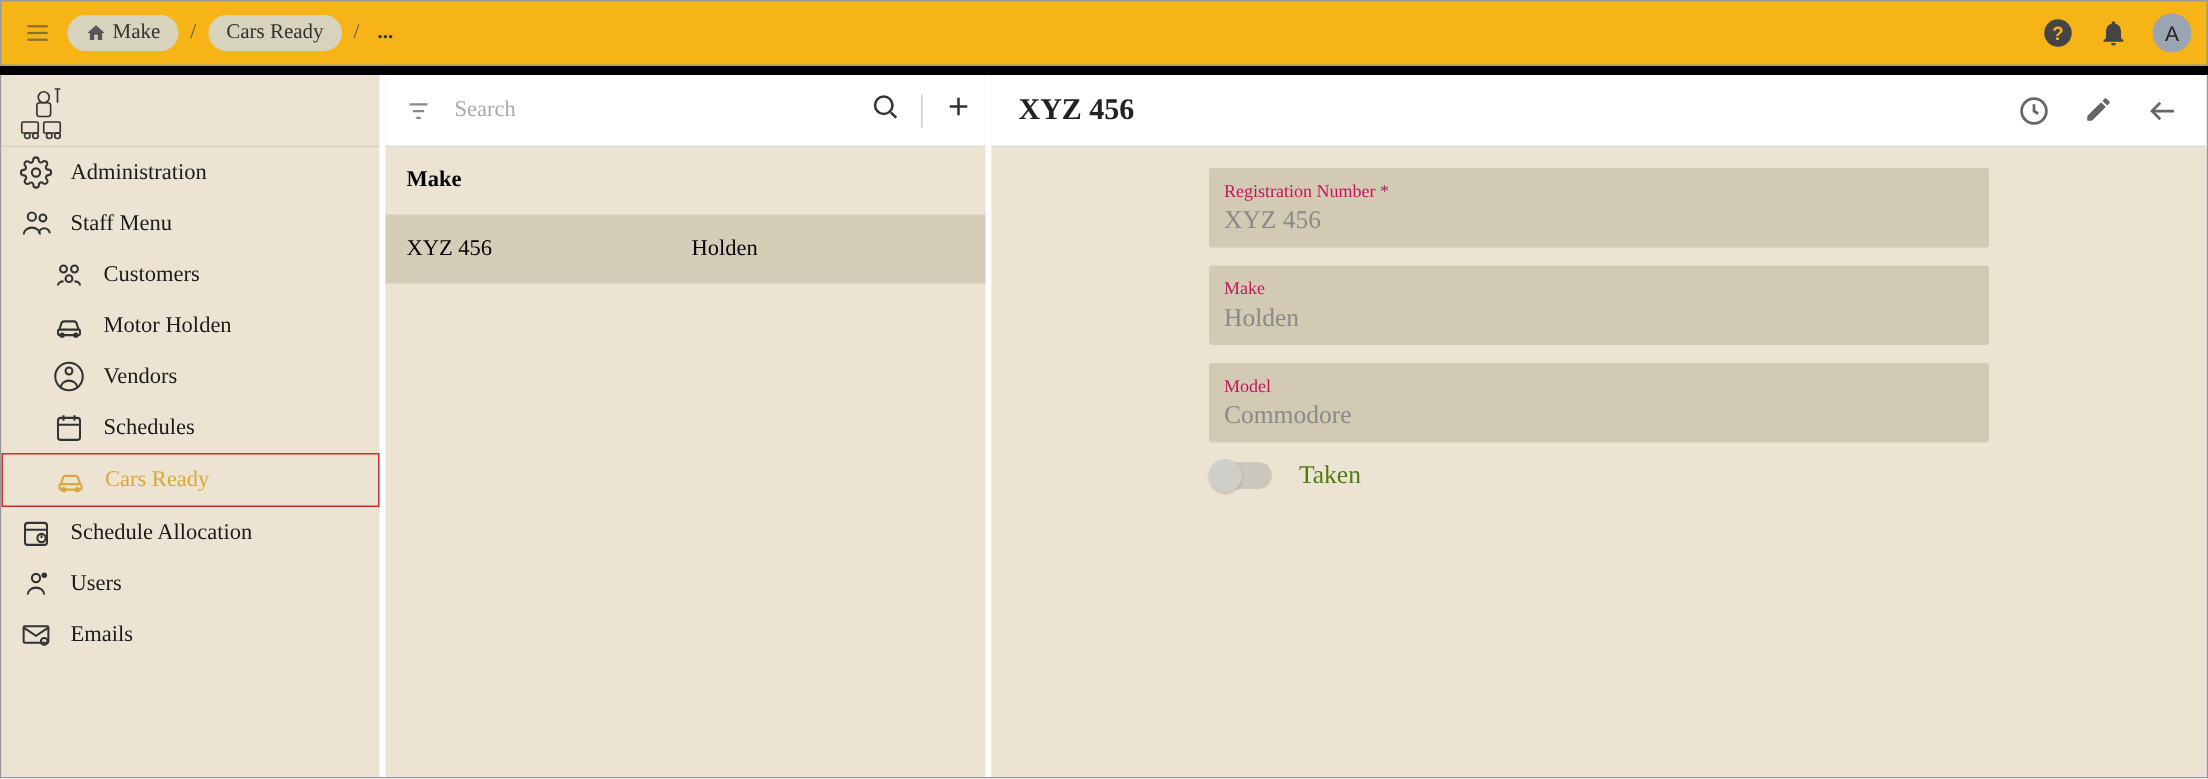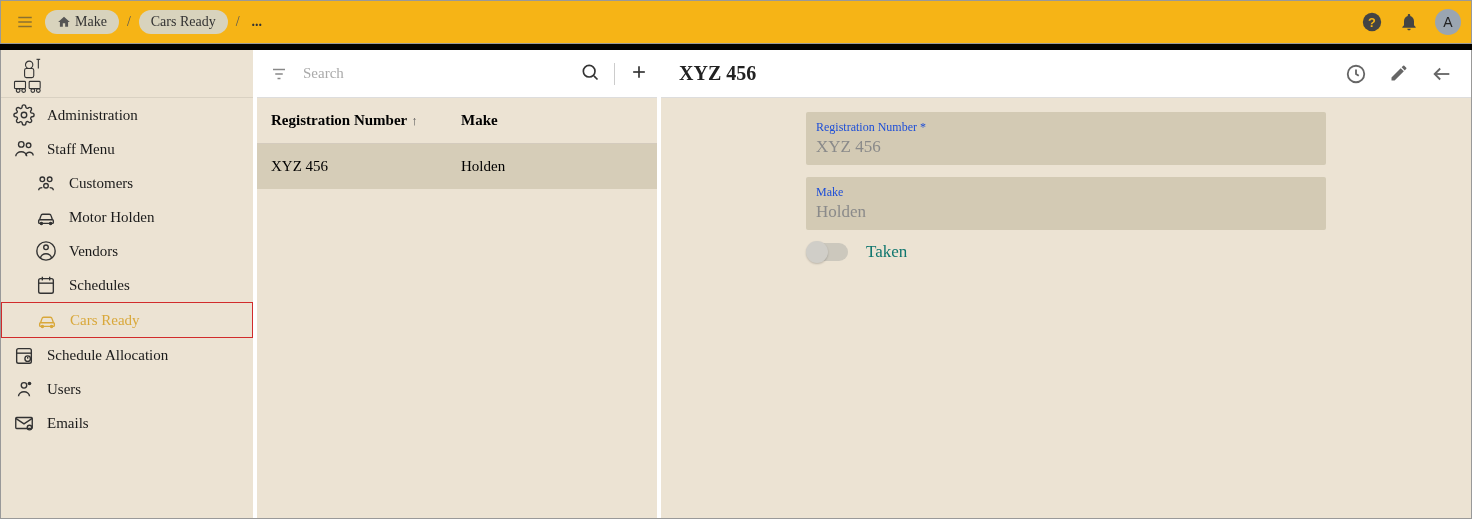--- a/index.html
+++ b/index.html
@@ -107,31 +107,31 @@
     .detail-actions .ico{cursor:pointer;display:flex;}
 
     .detail-body{
       flex:1; overflow-y:auto; padding:14px 0 20px 0;
       display:flex; justify-content:center;
     }
     .fields-wrap{width:520px; display:flex; flex-direction:column; gap:12px;}
     .field{
       background:#d3cab4; border-radius:2px; padding:8px 10px 8px 10px;
     }
-    .field-label{font-size:12px; color:#1d4ed8; margin-bottom:2px; font-family: Georgia, serif;}
+    .field-label{font-size:12px; color:#be185d; margin-bottom:2px; font-family: Georgia, serif;}
     .field-value{font-size:17px; color:#8a8a8a;}
     .toggle-row{display:flex; align-items:center; gap:18px; padding-left:2px;}
     .toggle{
       width:40px; height:18px; background:#ccc8bd; border-radius:10px; position:relative;
     }
     .toggle-knob{
       width:22px;height:22px;background:#d0cec8;border-radius:50%;
       position:absolute; left:-2px; top:-2px; box-shadow:0 1px 2px rgba(0,0,0,0.2);
     }
-    .toggle-label{font-size:17px;color:#0f766e;}
+    .toggle-label{font-size:17px;color:#4d7c0f;}
   </style>
 </head>
 <body>
 
 <div class="topbar">
   <div class="topbar-left">
     <div class="hamburger">
       <svg viewBox="0 0 24 24" fill="none" stroke="currentColor" stroke-width="2">
           <line x1="3" y1="6" x2="21" y2="6"></line>
           <line x1="3" y1="12" x2="21" y2="12"></line>
@@ -294,24 +294,20 @@
       </span>
       <span class="vdiv"></span>
       <span class="plus-ico">
         <svg width="20" height="20" viewBox="0 0 24 24" fill="none" stroke="currentColor" stroke-width="2">
             <line x1="12" y1="5" x2="12" y2="19"></line>
             <line x1="5" y1="12" x2="19" y2="12"></line>
           </svg>
       </span>
     </div>
     <div class="list-header">
-      <div class="col-reg">
-        <span>Registration Number</span>
-        <span class="sort-arrow">↑</span>
-      </div>
       <div class="col-make">
         <span>Make</span>
       </div>
     </div>
     <div class="list-row selected">
       <div class="col-reg">XYZ 456</div>
       <div class="col-make">Holden</div>
     </div>
   </div>
 
@@ -341,20 +337,24 @@
     <div class="detail-body">
       <div class="fields-wrap">
         <div class="field">
           <div class="field-label">Registration Number *</div>
           <div class="field-value">XYZ 456</div>
         </div>
         <div class="field">
           <div class="field-label">Make</div>
           <div class="field-value">Holden</div>
         </div>
+        <div class="field">
+          <div class="field-label">Model</div>
+          <div class="field-value">Commodore</div>
+        </div>
         <div class="toggle-row">
           <div class="toggle">
             <div class="toggle-knob"></div>
           </div>
           <span class="toggle-label">Taken</span>
         </div>
       </div>
     </div>
   </div>
 

